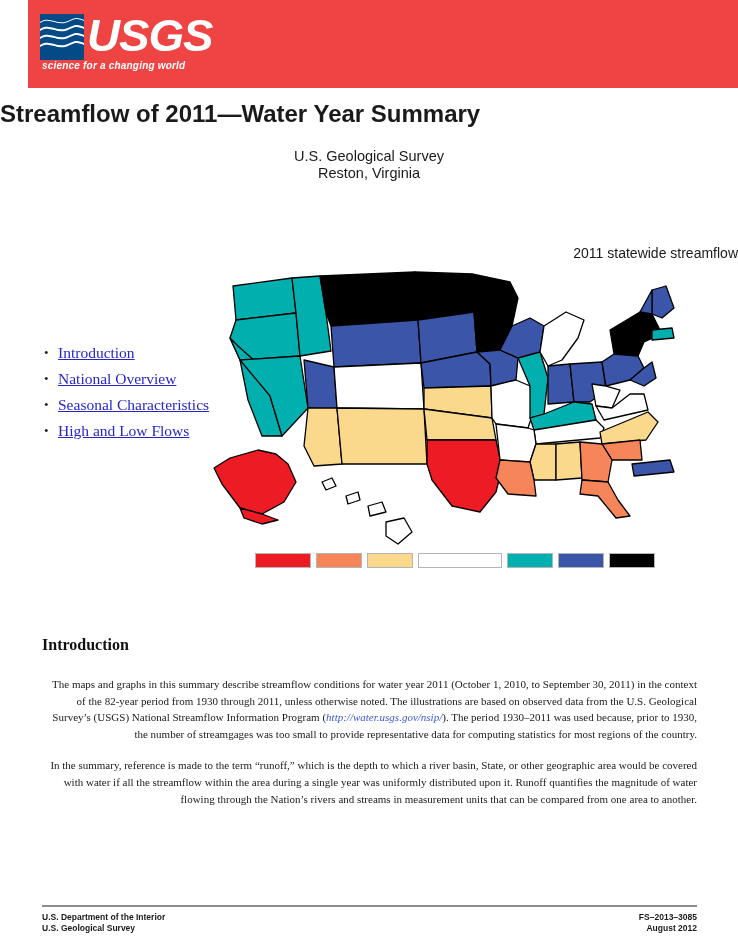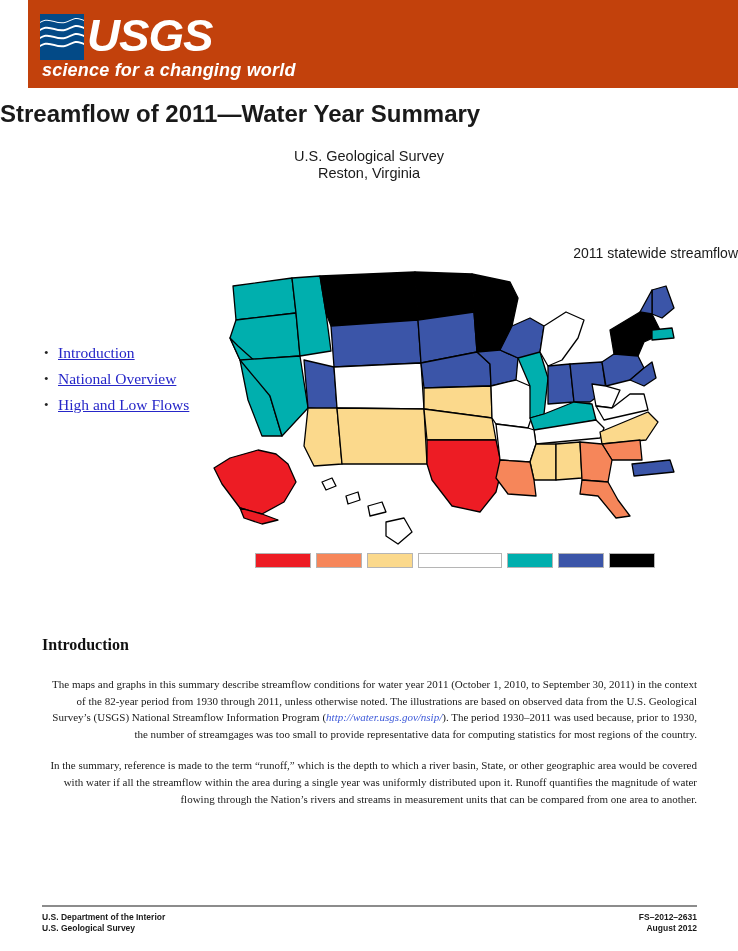--- a/index.html
+++ b/index.html
@@ -4,35 +4,35 @@
 <style>
   html,body{margin:0;padding:0;}
   body{
     width:738px;height:951px;background:#ffffff;
     font-family:"Liberation Serif", serif;
     overflow:hidden;position:relative;
   }
   
   .banner{
     position:absolute;left:28px;top:0;width:710px;height:88px;
-    background:#c2410c;
+    background:#ef4444;
   }
   .logo-wrap{position:absolute;left:12px;top:14px;display:flex;align-items:flex-start;}
   .wave-mark{width:44px;height:46px;position:relative;flex:none;}
   .usgs-word{
     font-family:"Liberation Sans", sans-serif;
     font-weight:bold;font-style:italic;
     font-size:44px;line-height:44px;color:#ffffff;
     letter-spacing:-1px;margin-left:3px;
     transform:scaleX(1.04);transform-origin:left top;
   }
   .tagline{
     position:absolute;left:14px;top:60px;
     font-family:"Liberation Sans", sans-serif;
-    font-style:italic;font-weight:bold;font-size:18px;
+    font-style:italic;font-weight:bold;font-size:10px;
     color:#ffffff;letter-spacing:0.2px;
   }
   
   .doc-title{
     position:absolute;left:0;right:0;top:100px;text-align:left;
     font-family:"Liberation Sans", sans-serif;
     font-weight:bold;font-size:24px;color:#1a1a1a;
   }
   .subtitle-block{
     position:absolute;left:0;right:0;top:148px;text-align:center;
@@ -128,20 +128,21 @@
 <div class="subtitle-block">
   <div>U.S. Geological Survey</div>
   <div>Reston, Virginia</div>
 </div>
 
 <div class="map-caption">2011 statewide streamflow</div>
 
 <ul class="nav-list">
   <li><span class="nav-link">Introduction</span></li>
   <li><span class="nav-link">National Overview</span></li>
+  <li><span class="nav-link">Seasonal Characteristics</span></li>
   <li><span class="nav-link">High and Low Flows</span></li>
 </ul>
 
 <div class="map-area">
   <svg viewBox="0 0 490 290">
     <g stroke="#000000" stroke-width="1.3" stroke-linejoin="round">
 
       <polygon fill="#00AFAE" points="33,18 92,10 96,45 36,52"></polygon>
       <polygon fill="#00AFAE" points="36,52 96,45 100,88 40,92 30,70"></polygon>
       <polygon fill="#00AFAE" points="92,10 120,8 126,45 131,83 100,88 96,45"></polygon>
@@ -221,16 +222,16 @@
   <p>In the summary, reference is made to the term “runoff,” which is the depth to which a river basin, State, or other geographic area would be covered with water if all the streamflow within the area during a single year was uniformly distributed upon it. Runoff quantifies the magnitude of water flowing through the Nation’s rivers and streams in measurement units that can be compared from one area to another.</p>
 </div>
 
 <div class="footer-rule"></div>
 <div class="footer">
   <div>
     <div>U.S. Department of the Interior</div>
     <div>U.S. Geological Survey</div>
   </div>
   <div class="footer-right">
-    <div>FS–2012–2631</div>
+    <div>FS–2013–3085</div>
     <div>August 2012</div>
   </div>
 </div>
 
 </body></html>

